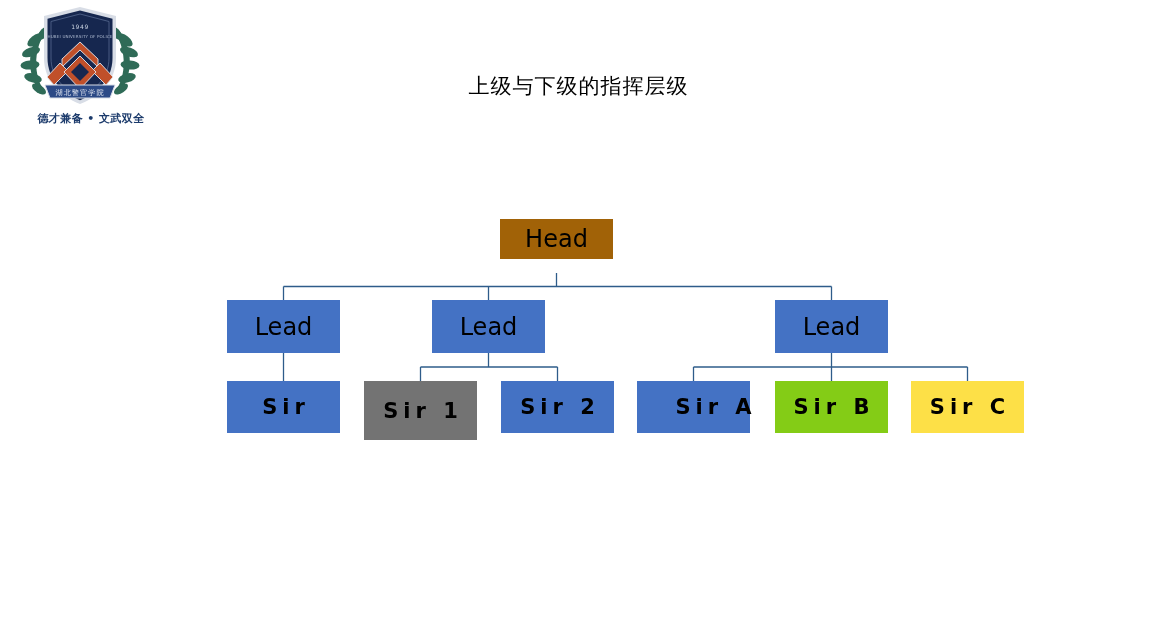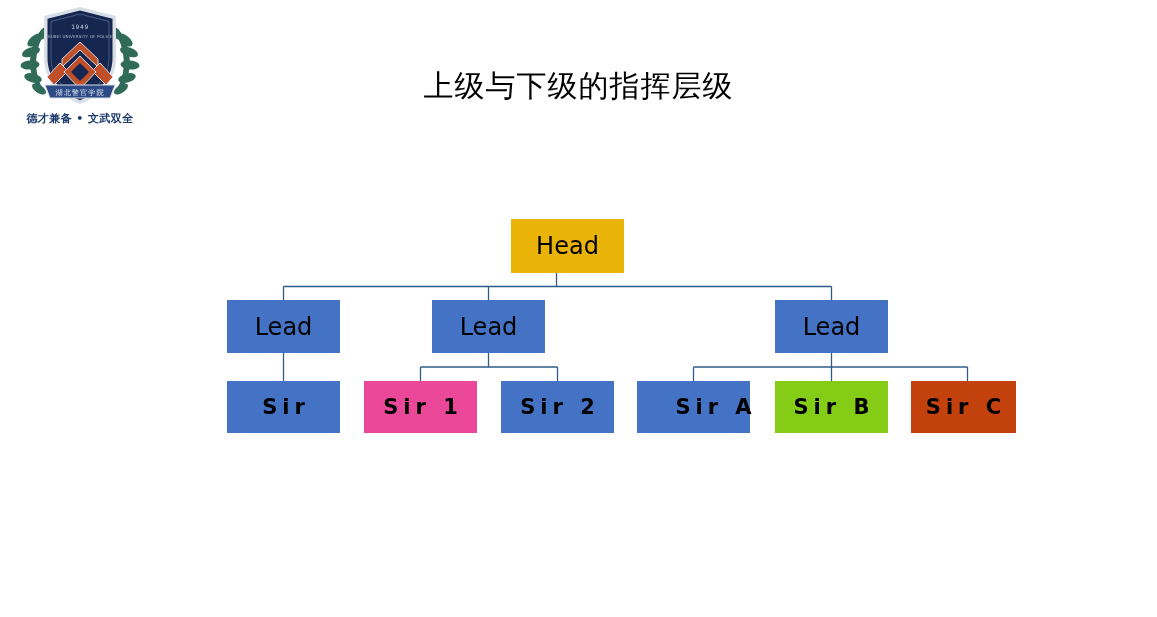--- a/index.html
+++ b/index.html
@@ -29,41 +29,41 @@
   }
   #logo-emblem {
     position: absolute;
     left: 0;
     top: 0;
     width: 124px;
     height: 112px;
   }
   #logo-motto {
     position: absolute;
-    left: 0;
+    left: 11px;
     top: 108px;
     width: 124px;
     text-align: center;
     font-family: "DejaVu Sans", sans-serif;
     font-size: 11px;
     font-weight: bold;
     color: #1b3a6b;
     letter-spacing: 0.4px;
     white-space: nowrap;
   }
 
   
   #slide-title {
     position: absolute;
     left: 0;
     top: 66px;
     width: 1157px;
     text-align: center;
     font-family: "DejaVu Sans", sans-serif;
-    font-size: 30px;
+    font-size: 21px;
     font-weight: 400;
     color: #000000;
     letter-spacing: 1px;
     line-height: 40px;
   }
 
   
   #chart-canvas {
     position: absolute;
     left: 0;
@@ -166,45 +166,45 @@
         <line x1="557.5" y1="367" x2="557.5" y2="381" stroke="#2e5c8a" stroke-width="1.3"></line>
         <line x1="831.5" y1="353" x2="831.5" y2="367" stroke="#2e5c8a" stroke-width="1.3"></line>
         <line x1="693.5" y1="367" x2="967.5" y2="367" stroke="#2e5c8a" stroke-width="1.3"></line>
         <line x1="693.5" y1="367" x2="693.5" y2="381" stroke="#2e5c8a" stroke-width="1.3"></line>
         <line x1="831.5" y1="367" x2="831.5" y2="381" stroke="#2e5c8a" stroke-width="1.3"></line>
         <line x1="967.5" y1="367" x2="967.5" y2="381" stroke="#2e5c8a" stroke-width="1.3"></line>
       </g>
   </svg>
 
   <div id="node-layer">
-      <div class="node level-0" style="left: 500px; top: 219px; width: 113px; height: 54px; background: #eab308; color: rgb(0, 0, 0); margin-left: 11px;">
+      <div class="node level-0" style="left: 500px; top: 219px; width: 113px; height: 40px; background: #a16207; color: rgb(0, 0, 0);">
         <span class="node-label">Head</span>
       </div>
       <div class="node level-1" style="left: 227px; top: 300px; width: 113px; height: 53px; background: rgb(68, 114, 196); color: rgb(0, 0, 0);">
         <span class="node-label">Lead</span>
       </div>
       <div class="node level-1" style="left: 432px; top: 300px; width: 113px; height: 53px; background: rgb(68, 114, 196); color: rgb(0, 0, 0);">
         <span class="node-label">Lead</span>
       </div>
       <div class="node level-1" style="left: 775px; top: 300px; width: 113px; height: 53px; background: rgb(68, 114, 196); color: rgb(0, 0, 0);">
         <span class="node-label">Lead</span>
       </div>
       <div class="node level-2" style="left: 227px; top: 381px; width: 113px; height: 52px; background: rgb(68, 114, 196); color: rgb(0, 0, 0);">
         <span class="node-label">Sir</span>
       </div>
-      <div class="node level-2" style="left: 364px; top: 381px; width: 113px; height: 52px; background: #ec4899; color: rgb(0, 0, 0);">
+      <div class="node level-2" style="left: 364px; top: 381px; width: 113px; height: 59px; background: #737373; color: rgb(0, 0, 0);">
         <span class="node-label">Sir 1</span>
       </div>
       <div class="node level-2" style="left: 501px; top: 381px; width: 113px; height: 52px; background: rgb(68, 114, 196); color: rgb(0, 0, 0);">
         <span class="node-label">Sir 2</span>
       </div>
       <div class="node level-2" style="left: 637px; top: 381px; width: 113px; height: 52px; background: rgb(68, 114, 196); color: rgb(0, 0, 0); padding-left: 40px;">
         <span class="node-label">Sir A</span>
       </div>
       <div class="node level-2" style="left: 775px; top: 381px; width: 113px; height: 52px; background: #84cc16; color: rgb(0, 0, 0);">
         <span class="node-label">Sir B</span>
       </div>
-      <div class="node level-2" style="left: 911px; top: 381px; width: 105px; height: 52px; background: #c2410c; color: rgb(0, 0, 0);">
+      <div class="node level-2" style="left: 911px; top: 381px; width: 113px; height: 52px; background: #fde047; color: rgb(0, 0, 0);">
         <span class="node-label">Sir C</span>
       </div>
     </div>
 
 </div>
 
 </body></html>

